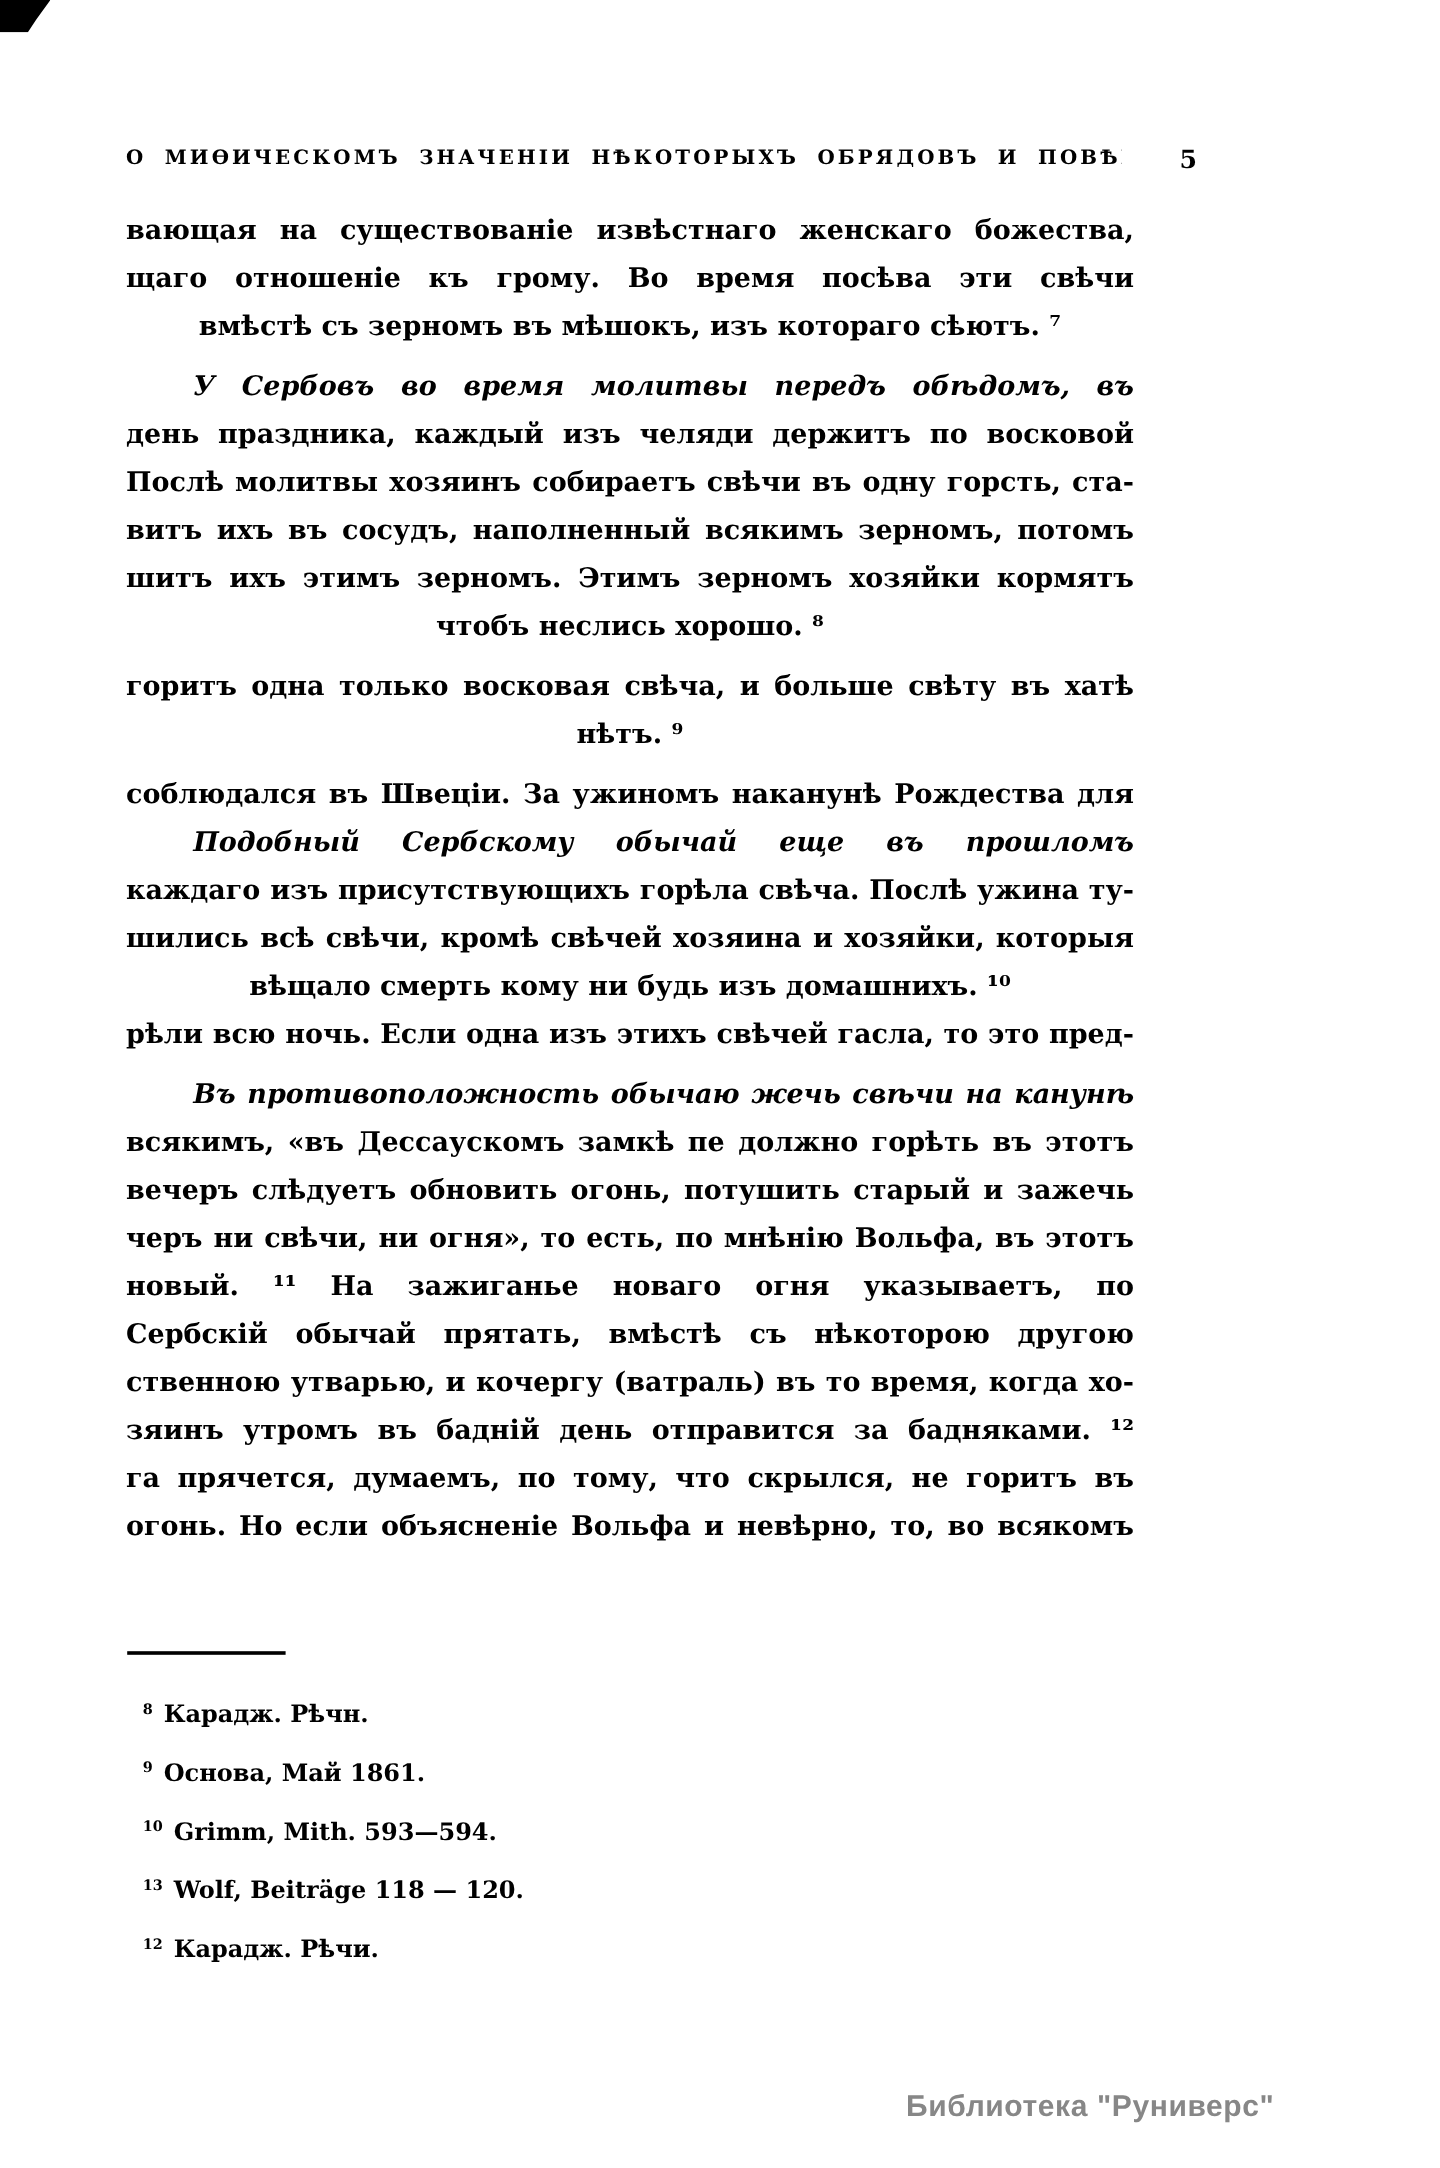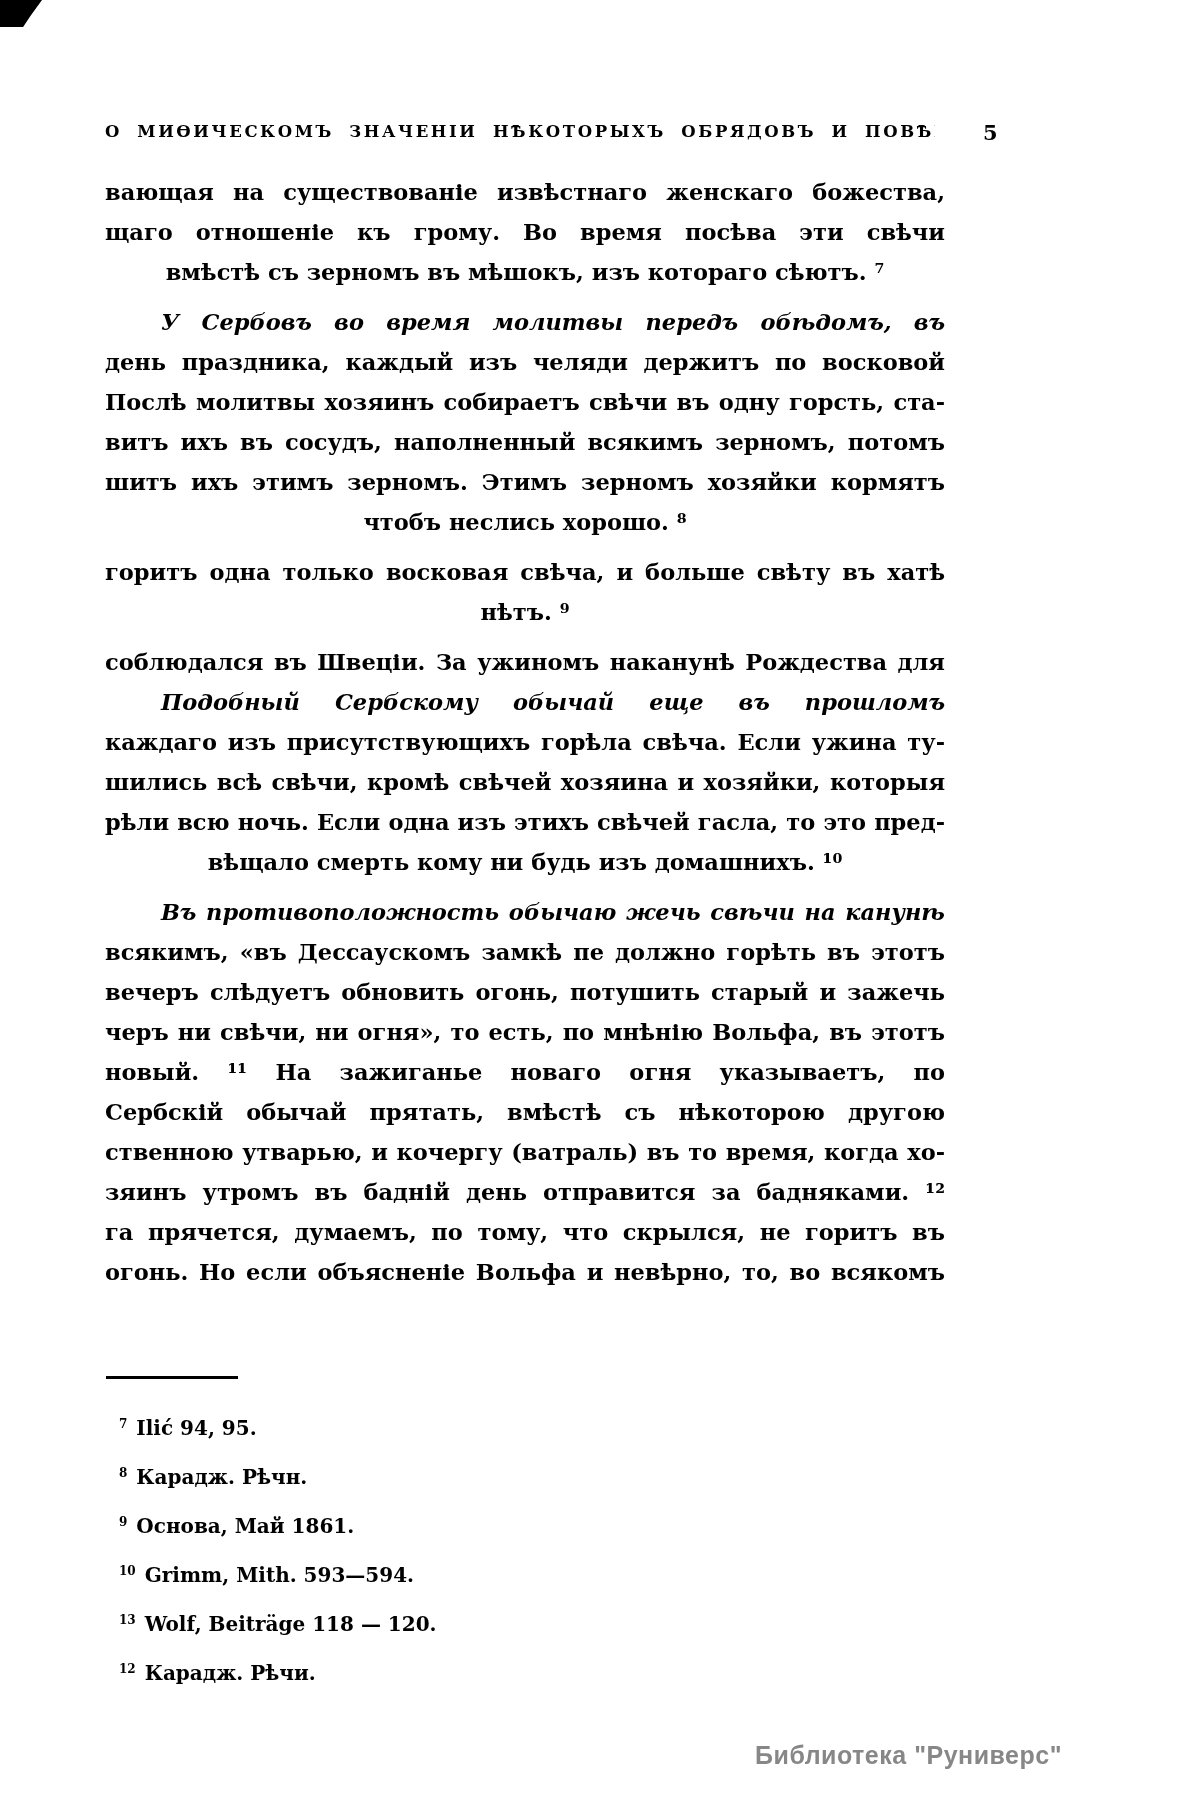--- a/index.html
+++ b/index.html
@@ -84,43 +84,42 @@
         <div class="line just">шитъ ихъ этимъ зерномъ. Этимъ зерномъ хозяйки кормятъ куръ,</div>
         <div class="line">чтобъ неслись хорошо. ⁸</div>
       </div>
       <div class="paragraph">
         <div class="line just">горитъ одна только восковая свѣча, и больше свѣту въ хатѣ</div>
         <div class="line">нѣтъ. ⁹</div>
       </div>
       <div class="paragraph">
         <div class="line just">соблюдался въ Швеціи. За ужиномъ наканунѣ Рождества для</div>
         <div class="line just indent">Подобный Сербскому обычай еще въ прошломъ столѣтіи</div>
-        <div class="line just">каждаго изъ присутствующихъ горѣла свѣча. Если ужина ту-</div>
+        <div class="line just">каждаго изъ присутствующихъ горѣла свѣча. Послѣ ужина ту-</div>
         <div class="line just">шились всѣ свѣчи, кромѣ свѣчей хозяина и хозяйки, которыя го-</div>
+        <div class="line">вѣщало смерть кому ни будь изъ домашнихъ. ¹⁰</div>
         <div class="line just">рѣли всю ночь. Если одна изъ этихъ свѣчей гасла, то это пред-</div>
-        <div class="line">вѣщало смерть кому ни будь изъ домашнихъ. ¹⁰</div>
       </div>
       <div class="paragraph">
         <div class="line just indent">Въ противоположность обычаю жечь свѣчи на канунѣ Рож-</div>
         <div class="line just">всякимъ, «въ Дессаускомъ замкѣ пе должно горѣть въ этотъ ве-</div>
         <div class="line just">вечеръ слѣдуетъ обновить огонь, потушить старый и зажечь</div>
         <div class="line just">черъ ни свѣчи, ни огня», то есть, по мнѣнію Вольфа, въ этотъ</div>
         <div class="line just">новый. ¹¹ На зажиганье новаго огня указываетъ, по видимому, и</div>
         <div class="line just">Сербскій обычай прятать, вмѣстѣ съ нѣкоторою другою хозяй-</div>
         <div class="line just">ственною утварью, и кочергу (ватраль) въ то время, когда хо-</div>
         <div class="line just">зяинъ утромъ въ бадній день отправится за бадняками. ¹² Кочер-</div>
         <div class="line just">га прячется, думаемъ, по тому, что скрылся, не горитъ въ домѣ</div>
         <div class="line just">огонь. Но если объясненіе Вольфа и невѣрно, то, во всякомъ слу-</div>
       </div>
     </div>
 
   <div class="fn-rule"></div>
 
   <div class="footnotes">
-      <div class="footnote"><span class="fn-marker">7</span><span>Ilić 94, 95.</span></div>
       <div class="footnote"><span class="fn-marker">8</span><span>Карадж. Рѣчн.</span></div>
       <div class="footnote"><span class="fn-marker">9</span><span>Основа, Май 1861.</span></div>
       <div class="footnote"><span class="fn-marker">10</span><span>Grimm, Mith. 593—594.</span></div>
       <div class="footnote"><span class="fn-marker">13</span><span>Wolf, Beiträge 118 — 120.</span></div>
       <div class="footnote"><span class="fn-marker">12</span><span>Карадж. Рѣчи.</span></div>
     </div>
 
   <div class="watermark">Библиотека "Руниверс"</div>
 
 </div>

